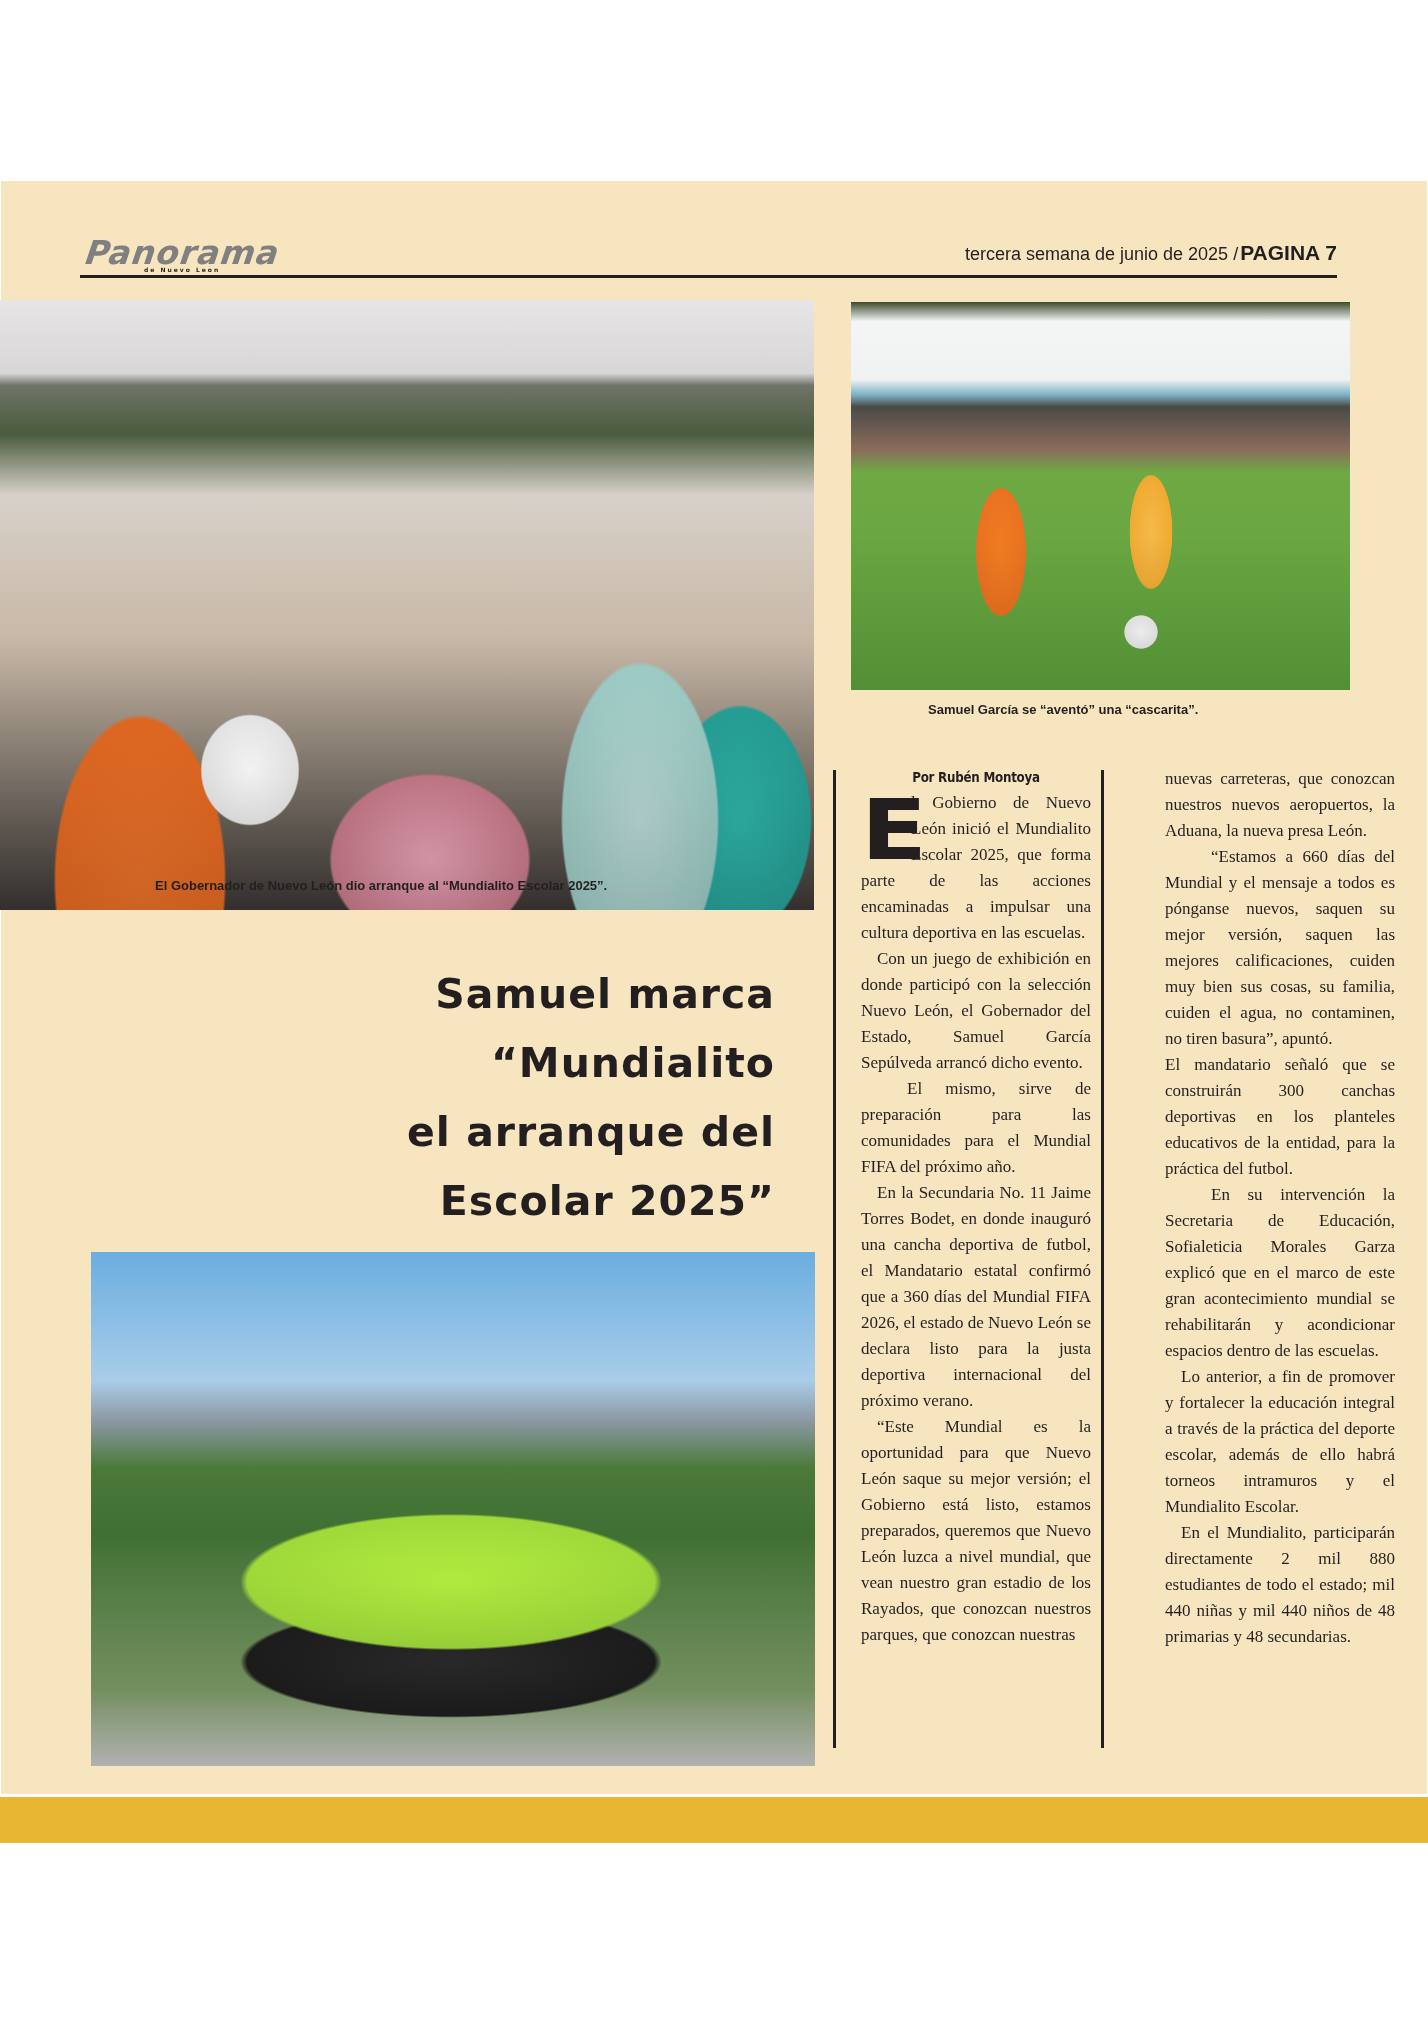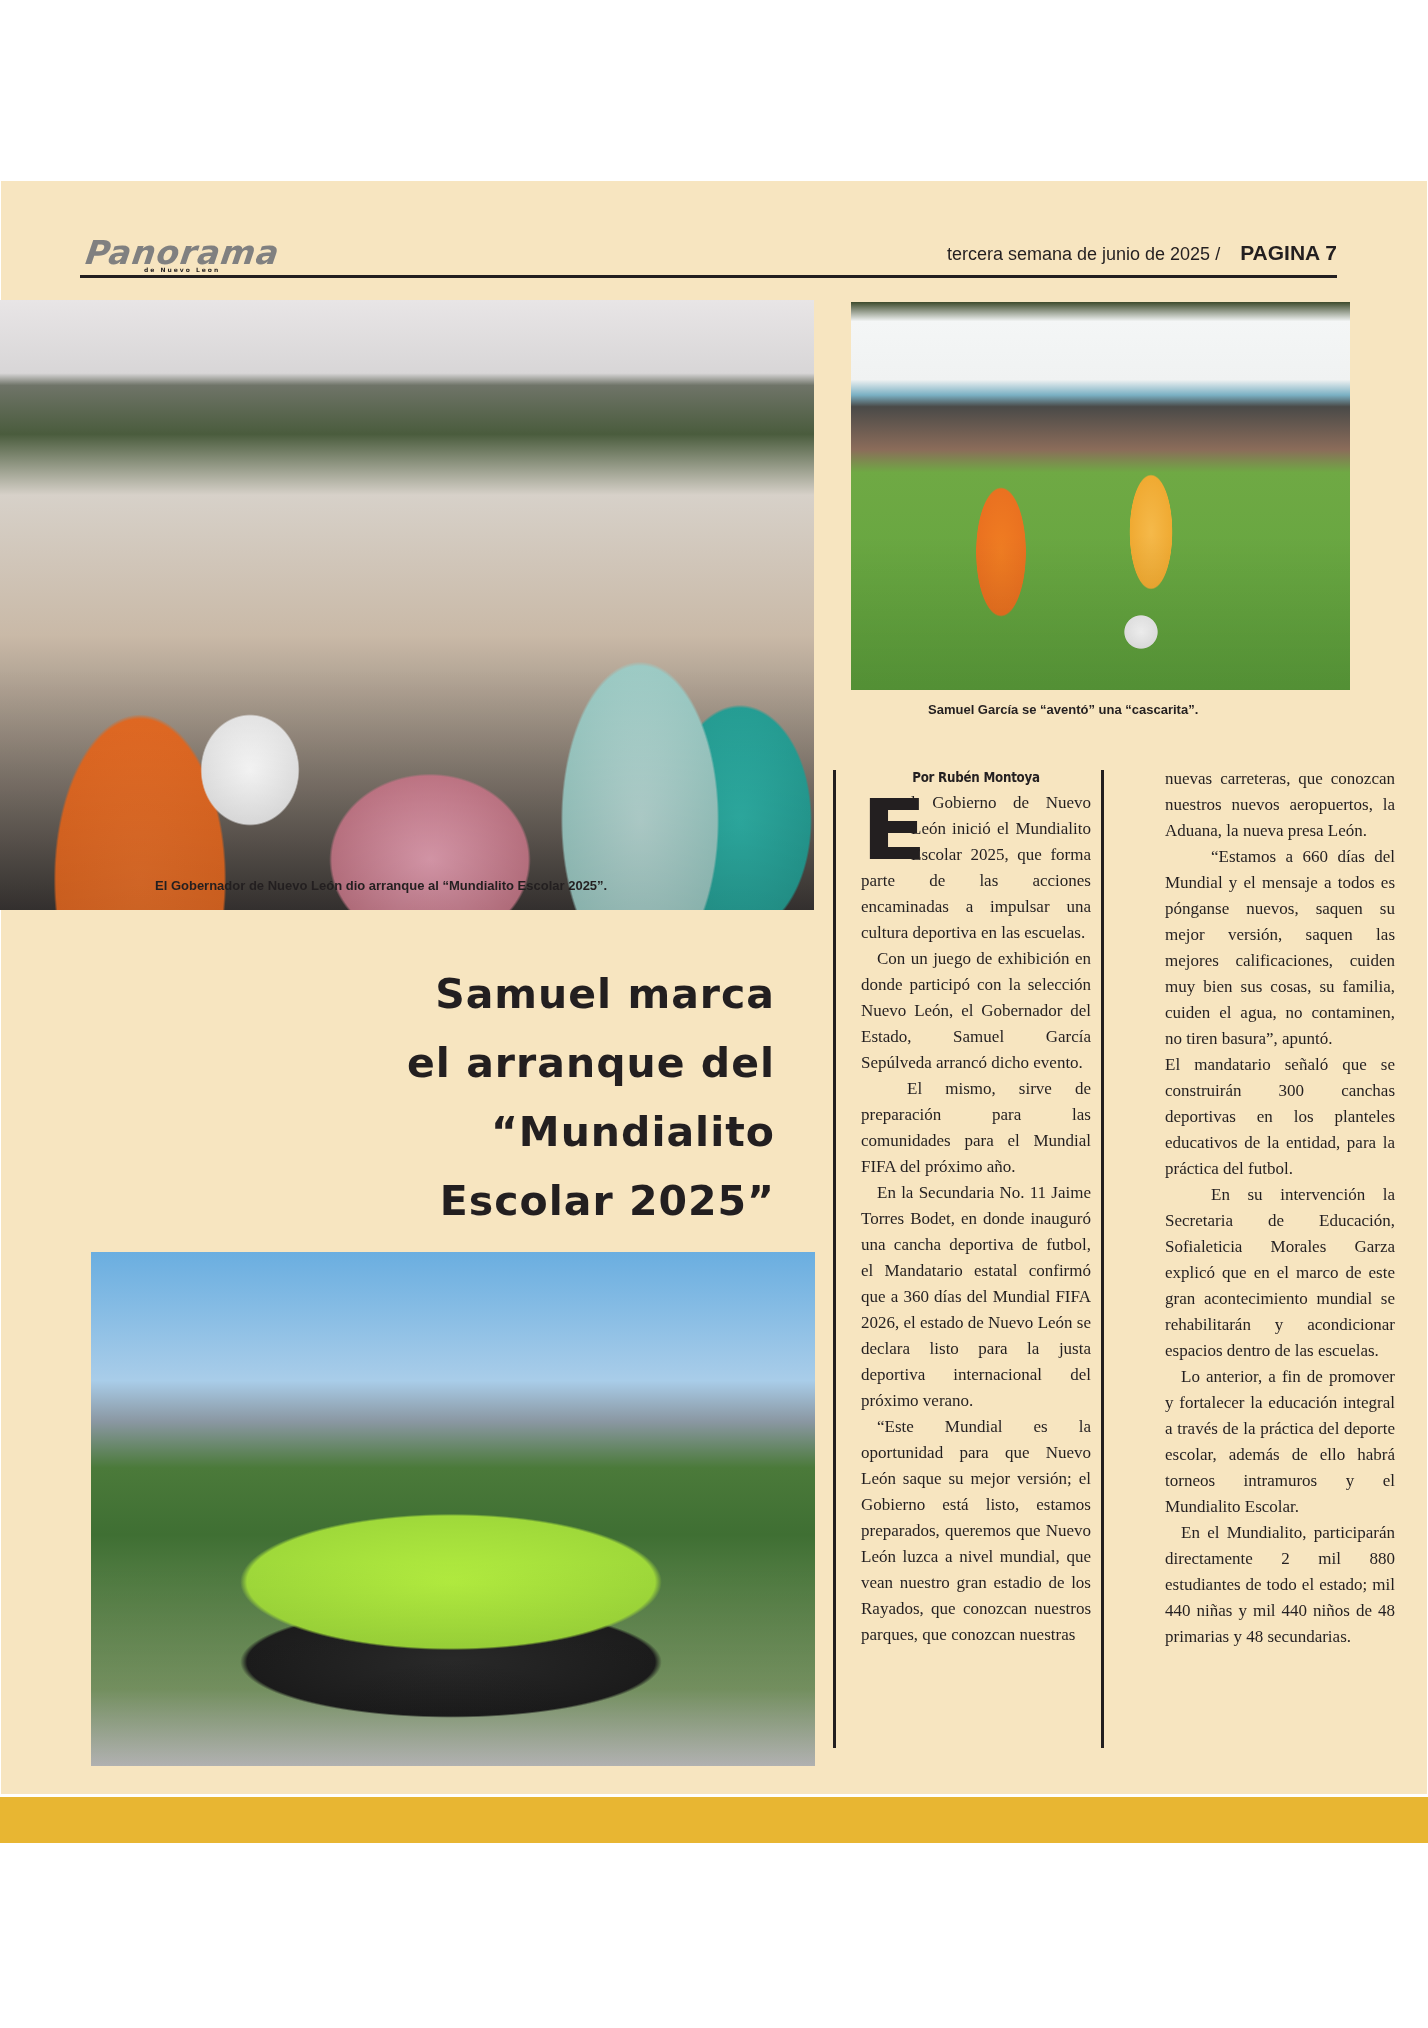--- a/index.html
+++ b/index.html
@@ -11,21 +11,21 @@
   
   .masthead { position:absolute; left:86px; top:236px; width:200px; height:50px; }
   .masthead .logo { font-family:"DejaVu Sans", sans-serif; font-weight:bold; font-style:italic;
                     font-size:33px; letter-spacing:1px; color:#808080; line-height:1;
                     transform:skewX(-8deg); display:block; }
   .masthead .sub { position:absolute; left:58px; top:30px; font-family:"DejaVu Sans", sans-serif;
                    font-size:6px; font-weight:bold; letter-spacing:2px; color:#231f20; }
   .header-rule { position:absolute; left:80px; top:275px; width:1257px; height:3px; background:#231f20; }
   .issue { position:absolute; right:91px; top:241px; font-family:"Liberation Sans", sans-serif;
            font-size:18px; color:#231f20; white-space:nowrap; }
-  .issue .page { font-weight:bold; font-size:21px; margin-left:20px; }
+  .issue .page { font-weight:bold; font-size:21px; margin-left:2px; }
 
   
   .photo { position:absolute; overflow:hidden; }
   .photo-1 { left:0; top:300px; width:814px; height:610px;
     background:
       radial-gradient(ellipse 80px 90px at 250px 470px, #ffffff 0%, #e9e9e9 60%, transparent 62%),
       radial-gradient(ellipse 120px 230px at 140px 580px, #e9712a 0%, #e46a23 70%, transparent 72%),
       radial-gradient(ellipse 110px 220px at 640px 520px, #b8d8d4 0%, #9ccac4 70%, transparent 72%),
       radial-gradient(ellipse 140px 120px at 430px 560px, #e7a3b6 0%, #c77a8a 70%, transparent 72%),
       radial-gradient(ellipse 100px 160px at 740px 520px, #2fb3a8 0%, #26a096 70%, transparent 72%),
@@ -93,22 +93,22 @@
     <div class="shade"></div>
   </div>
 <div class="caption caption-2">Samuel García se “aventó” una “cascarita”.</div>
 
 <div class="photo photo-3">
     <div class="shade"></div>
   </div>
 
 <h1 class="headline" style="margin:0;">
   <span>Samuel marca</span>
+  <span>“Mundialito</span>
   <span>el arranque del</span>
-  <span>“Mundialito</span>
   <span>Escolar 2025”</span>
 </h1>
 
 <div class="col-rule col-rule-1"></div>
 <div class="col-rule col-rule-2"></div>
 
 <div class="column col-1">
   <div class="byline">Por Rubén Montoya</div>
   <p><span class="dropcap">E</span><span>l Gobierno de Nuevo León inició el Mundialito Escolar 2025, que forma parte de las acciones encaminadas a impulsar una cultura deportiva en las escuelas.</span></p>
   <p class="indent">Con un juego de exhibición en donde participó con la selección Nuevo León, el Gobernador del Estado, Samuel García Sepúlveda arrancó dicho evento.</p>

